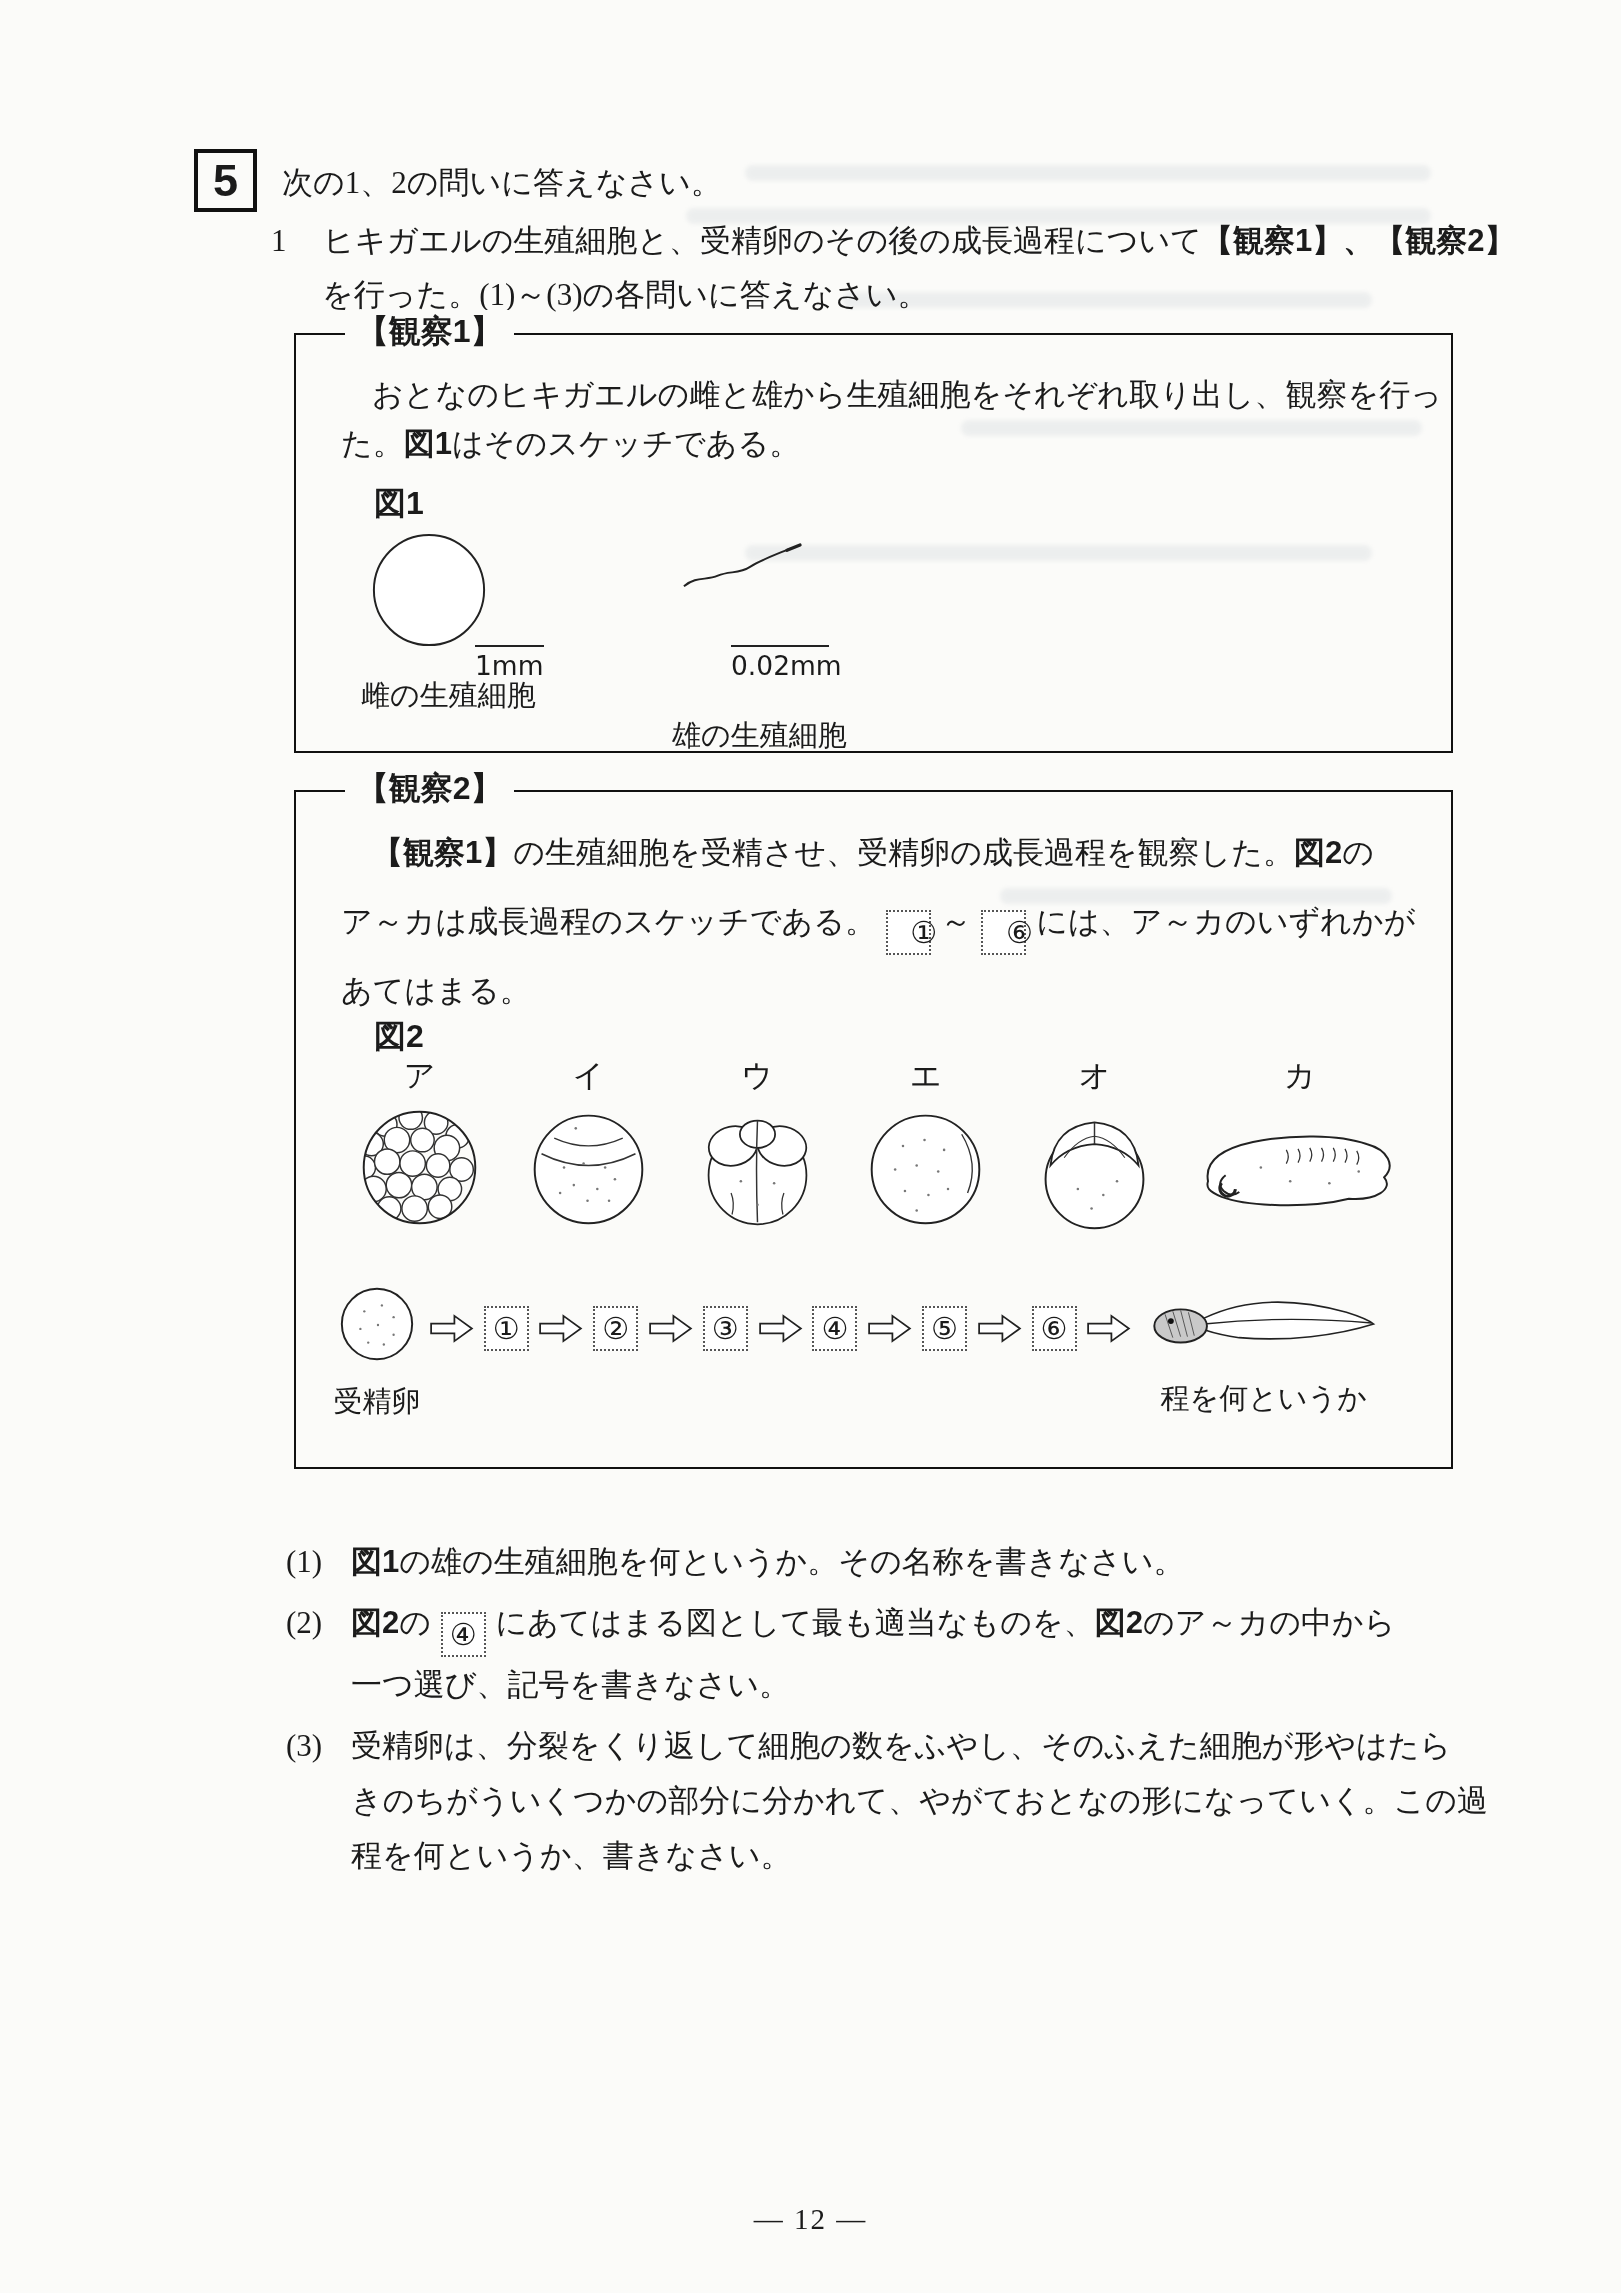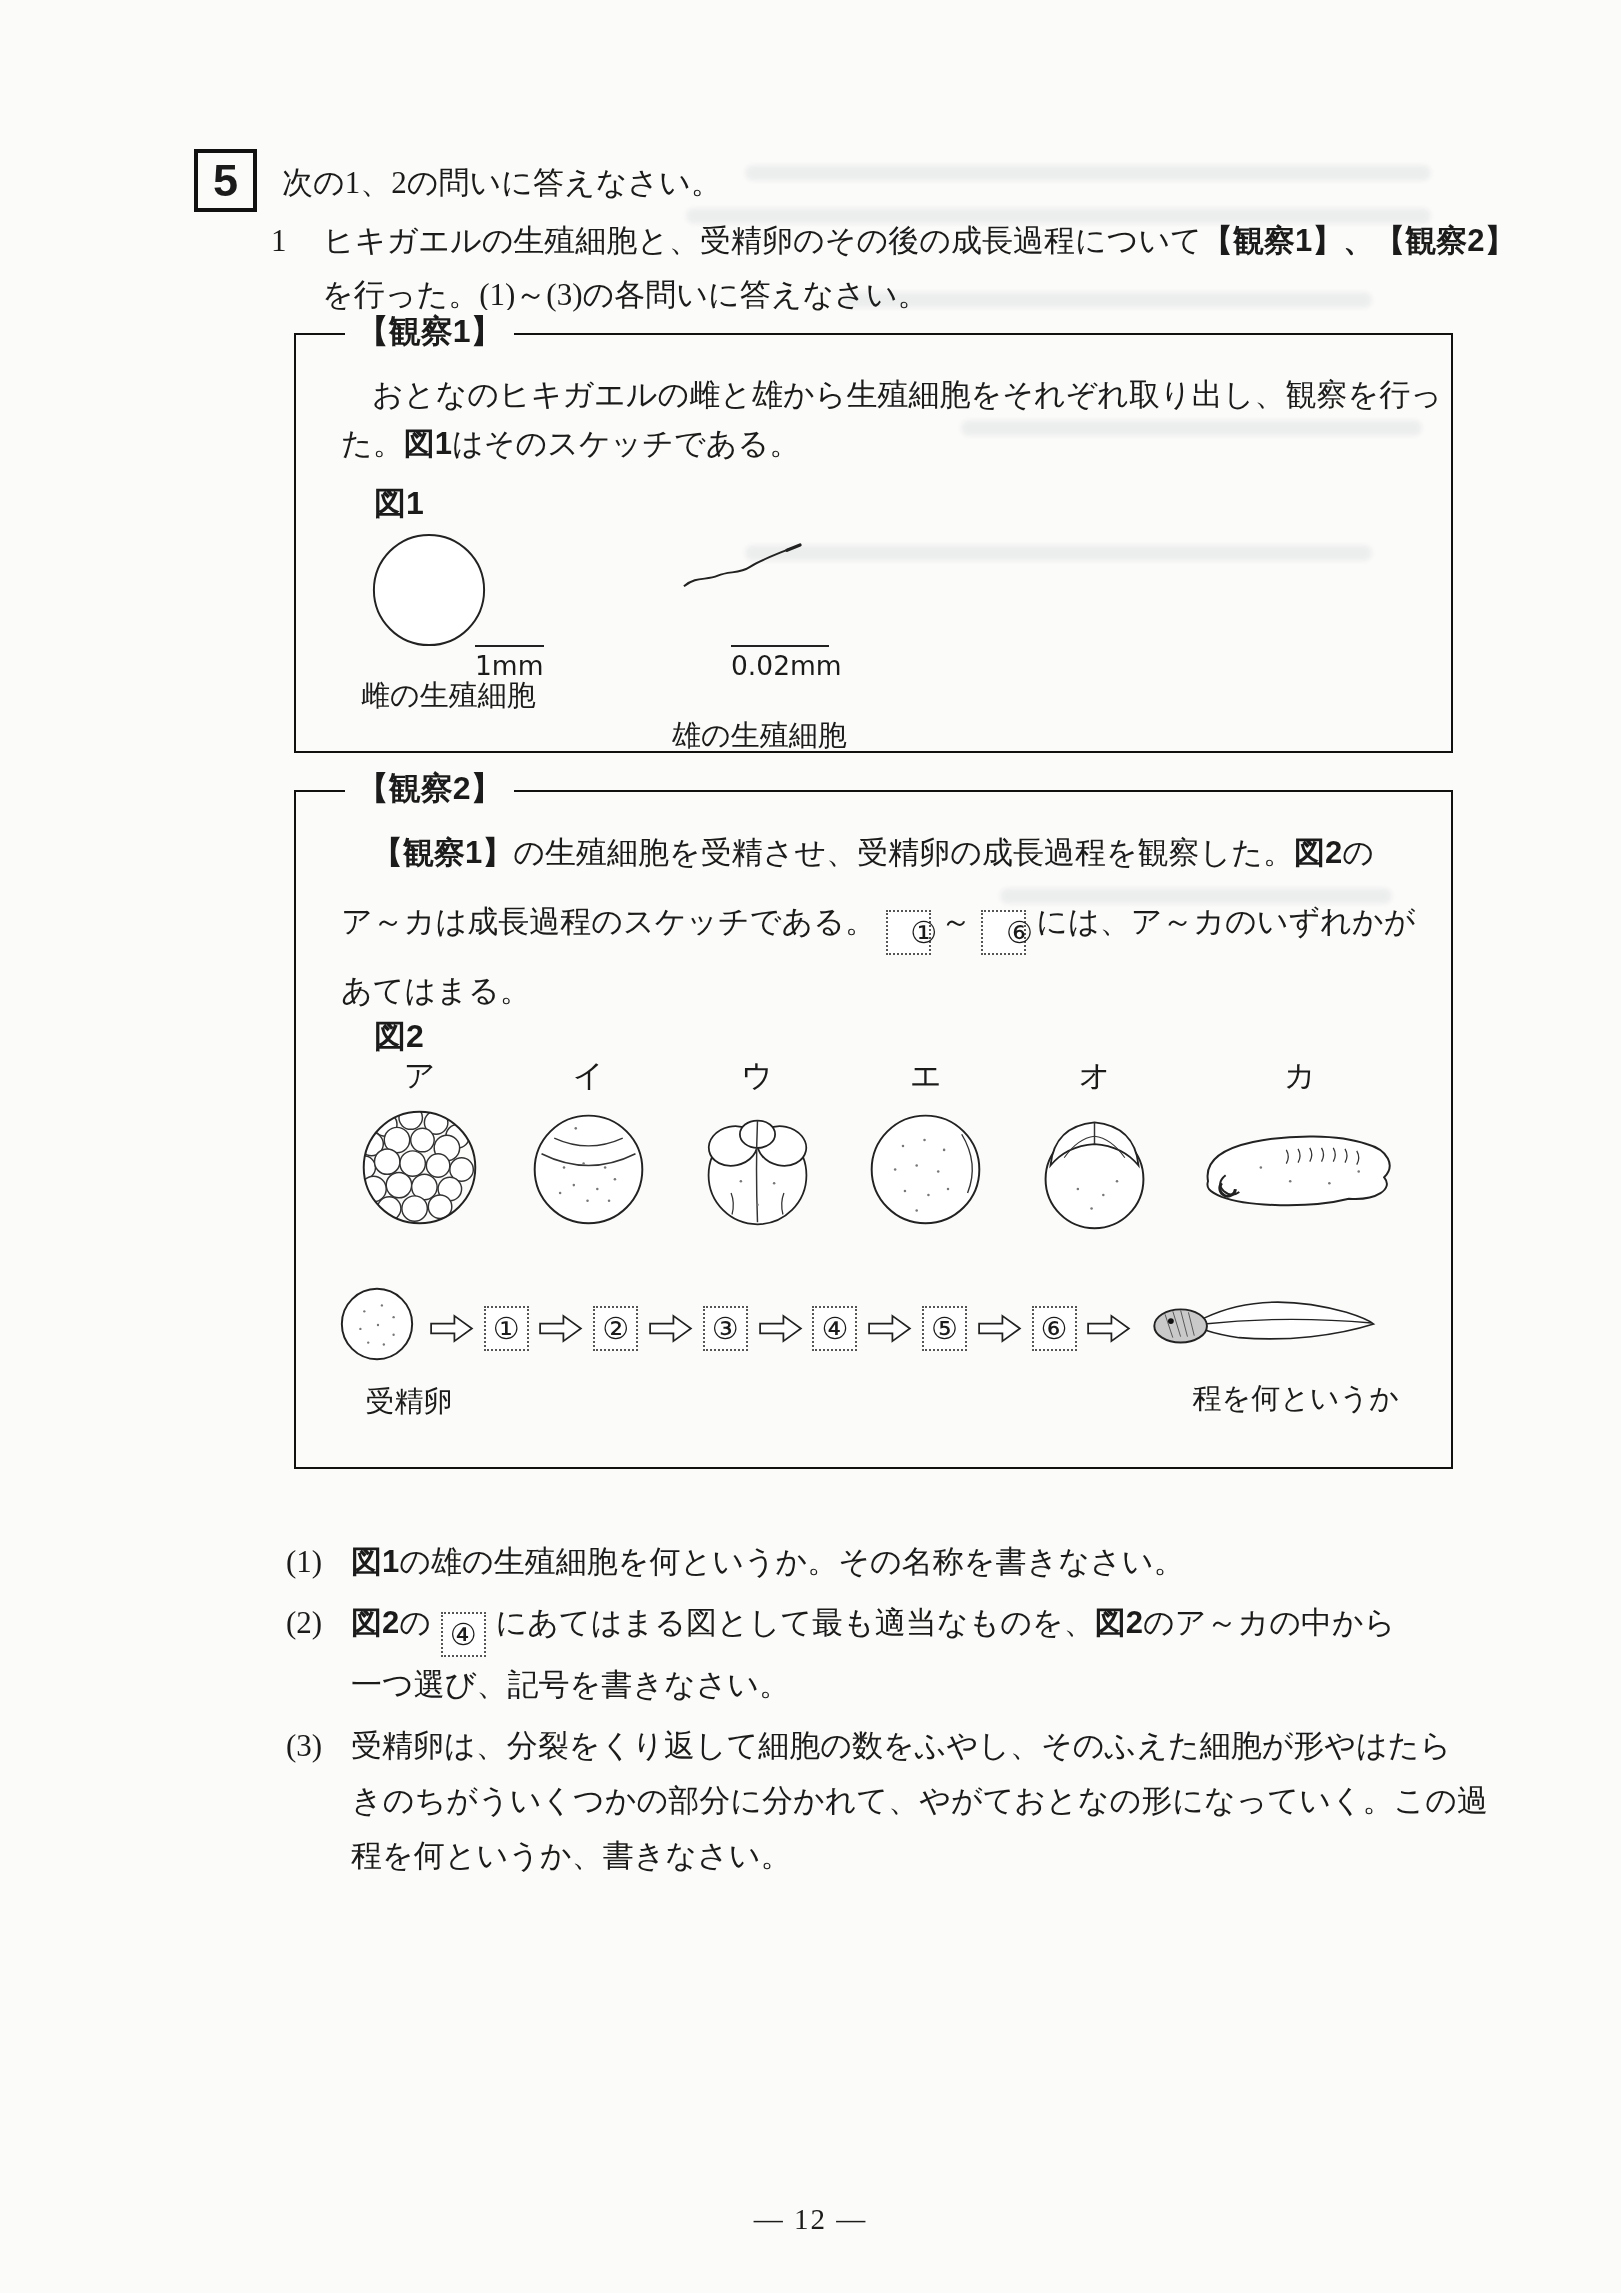--- a/index.html
+++ b/index.html
@@ -44,21 +44,21 @@
   .stagerow { position:absolute; left:45px; top:263px; display:flex; gap:11.8px; align-items:flex-start; }
   .stage { display:flex; flex-direction:column; align-items:center; width:157px; }
   .stage.wide { width:230px; }
   .stagelabel { font-size:31px; margin-bottom:2px; }
 
   
   .flowrow { position:absolute; left:39px; top:490px; width:1088px; display:flex; align-items:center; gap:9.8px; }
   .flowstart, .flowend { position:relative; flex:none; }
   .flowlabel {
     position:absolute; top:100%; left:50%; transform:translateX(-50%);
-    margin-top:7.8px; font-size:29px; white-space:nowrap;margin-left:32px;
+    margin-top:7.8px; font-size:29px; white-space:nowrap;
   }
   .arrow { flex:none; display:flex; }
   .arrow svg { display:block; }
 
   .dotbox {
     display:inline-flex; align-items:center; justify-content:center; flex:none;
     width:45px; height:45px; border:2.5px dotted #555; background:#fff;
     font-family:"DejaVu Sans",sans-serif; font-size:30px;
   }
   .obspara .dotbox, .qtext .dotbox { margin:0 9.8px; vertical-align:-11.8px; }

